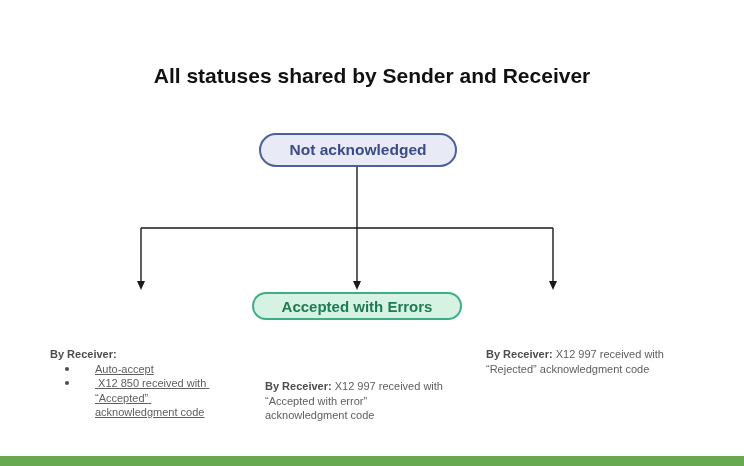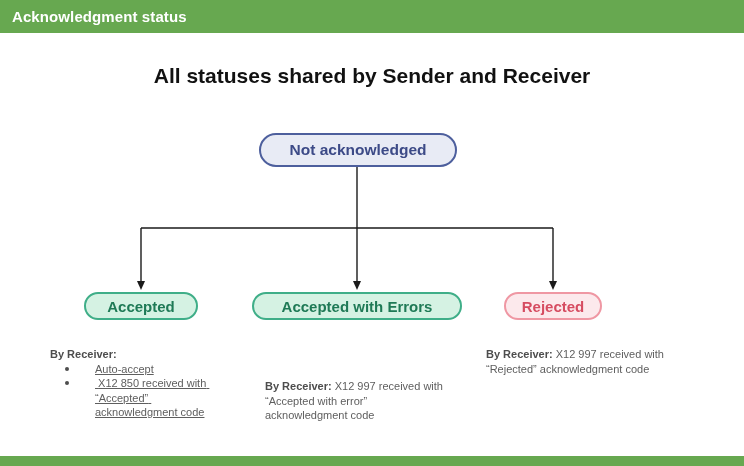--- a/index.html
+++ b/index.html
@@ -45,23 +45,20 @@
   .li{display:flex;align-items:flex-start;}
   .li .dot{flex:0 0 auto;width:4px;height:4px;border-radius:50%;background:#4d4d4d;
     margin:5px 26px 0 15px;}
   .li .li-text{white-space:pre-wrap;width:132px;text-decoration:underline;}
 </style>
 </head>
 <body>
 
 <div class="slide">
 
-  <div class="header-bar">
-    <div class="header-title">Acknowledgment status</div>
-  </div>
 
   <div class="slide-title">All statuses shared by Sender and Receiver</div>
 
   <svg class="connectors" viewBox="0 0 744 466">
     <g stroke="#1a1a1a" stroke-width="1.4" fill="none">
       <line x1="357" y1="167" x2="357" y2="228"></line>
       <line x1="141" y1="228" x2="553" y2="228"></line>
       <line x1="141" y1="228" x2="141" y2="283"></line>
       <line x1="357" y1="228" x2="357" y2="283"></line>
       <line x1="553" y1="228" x2="553" y2="283"></line>
@@ -70,31 +67,25 @@
       <polygon points="137,281 145,281 141,290"></polygon>
       <polygon points="353,281 361,281 357,290"></polygon>
       <polygon points="549,281 557,281 553,290"></polygon>
     </g>
   </svg>
 
   <div class="node node-root">
     <span>Not acknowledged</span>
   </div>
 
-  <div class="node node-accepted">
-    <span>Accepted</span>
-  </div>
 
   <div class="node node-errors">
     <span>Accepted with Errors</span>
   </div>
 
-  <div class="node node-rejected">
-    <span>Rejected</span>
-  </div>
 
   <div class="note note-accepted">
     <div class="lead">By Receiver:</div>
     <div class="li">
       <span class="dot"></span>
       <span class="li-text">Auto-accept</span>
     </div>
     <div class="li">
       <span class="dot"></span>
       <span class="li-text"> X12 850 received with “Accepted” acknowledgment code</span>

